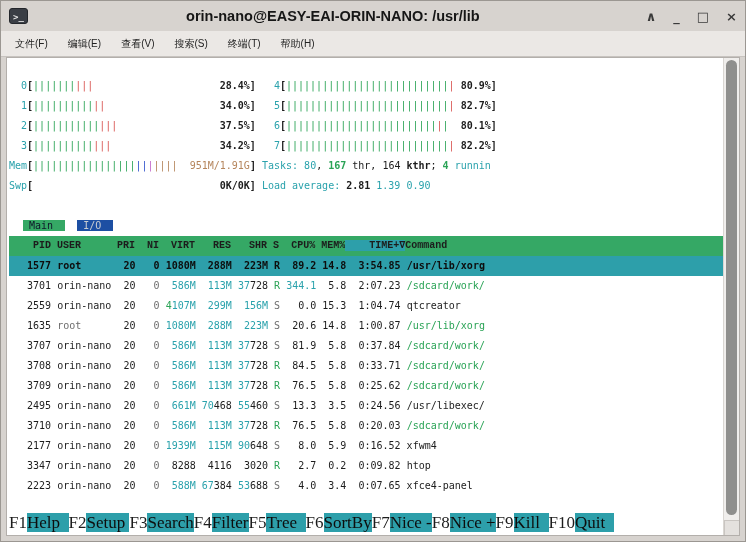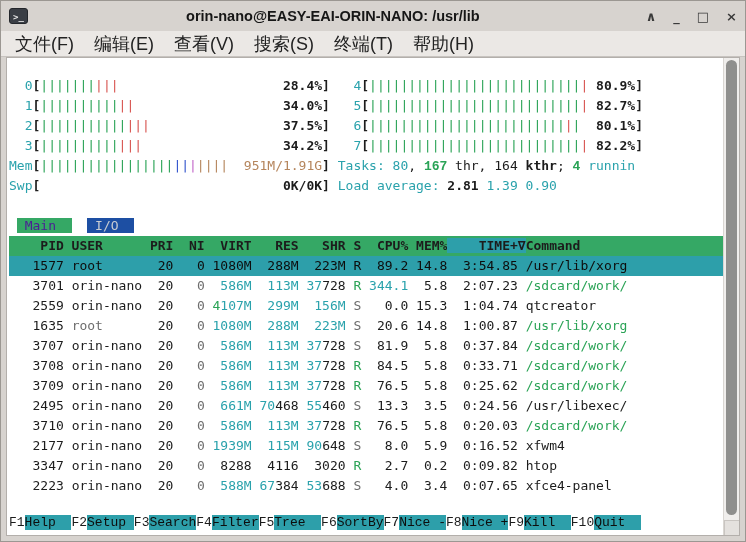--- a/index.html
+++ b/index.html
@@ -17,54 +17,54 @@
     padding-left:3px;box-sizing:border-box;flex:0 0 auto;
   }
   .title-text{flex:1;text-align:center;font-weight:bold;font-size:14.5px;color:#161616;
     white-space:nowrap;overflow:hidden;}
   .win-controls{display:flex;gap:17px;align-items:center;margin-left:8px;}
   .win-btn{color:#3a3a3a;font:bold 13px "DejaVu Sans",sans-serif;cursor:default;}
   .menubar{
     height:25px;background:var(--menu-bg,#ebe8e5);border-bottom:1px solid #c7c3bf;
     display:flex;align-items:center;padding-left:4px;
   }
-  .menu-item{font-size:18px;color:#222;padding:3px 10px;white-space:nowrap;}
+  .menu-item{font-size:10px;color:#222;padding:3px 10px;white-space:nowrap;}
   .terminal{
     position:absolute;left:5px;right:5px;top:56px;bottom:5px;
     background:var(--terminal-bg,#fff);border:1px solid #b3afab;
   }
   .content{
     position:absolute;left:2px;top:0;right:16px;bottom:0;
     padding-top:18px;overflow:hidden;
     font-family:"DejaVu Sans Mono","Liberation Mono",monospace;
-    font-size:13px;
+    font-size:10px;
   }
   .line{height:20px;line-height:20px;white-space:pre;}
   .seg{white-space:pre;}
   .c-fg{color:var(--fg,#1c1c1c);}
   .c-fgB{color:var(--fg,#1c1c1c);font-weight:bold;}
   .c-gray{color:var(--gray,#6d6d6d);}
   .c-teal{color:var(--teal,#2aa2ac);}
   .c-tealB{color:var(--teal,#2aa2ac);font-weight:normal;}
   .c-green{color:var(--green,#2aa356);}
-  .c-greenB{color:var(--green,#2aa356);font-weight:bold;font-family:Liberation Mono, monospace;}
+  .c-greenB{color:var(--green,#2aa356);font-weight:bold;}
   .c-red{color:var(--red,#d85450);}
   .c-blue{color:var(--blue,#2f52cc);}
   .c-magenta{color:var(--magenta,#c367c9);}
   .c-tan{color:var(--tan,#b5855c);}
-  .hdr-row{background:var(--header-bg,#35a865);}
+  .hdr-row{background:var(--header-bg,#35a865);font-family:Liberation Mono, monospace;}
   .hdr-sel{background:var(--sel-bg,#2d9faa);}
   .sel-row{background:var(--sel-bg,#2d9faa);}
-  .sel-row .seg{color:#0d0d0d;font-weight:400;}
-  .tab-main{background:var(--header-bg,#35a865);color:#4c1d95;}
+  .sel-row .seg{color:#0d0d0d;font-weight:700;}
+  .tab-main{background:var(--header-bg,#35a865);color:#0f172a;margin-left:8px;}
   .tab-io{background:var(--tab-io-bg,#1d4fa3);color:var(--tab-io-fg,#c8ccd2);}
   .fkey-key{color:var(--fg,#1c1c1c);}
   .fkey-label{background:var(--sel-bg,#2d9faa);color:#0d0d0d;}
   .fbar{position:absolute;left:2px;right:16px;bottom:2px;height:20px;line-height:20px;
-    white-space:pre;font-family:Liberation Mono, monospace;font-size:13px;}
+    white-space:pre;font-family:Liberation Serif, serif;font-size:17px;}
   .scrollbar{
     position:absolute;top:0;right:0;bottom:0;width:15px;
     background:#f0eeec;border-left:1px solid #d9d6d2;
   }
   .scroll-thumb{
     position:absolute;left:2px;right:2px;top:2px;height:calc(100% - 22px);
     background:var(--scroll-thumb,#8f8f8d);border-radius:6px;
   }
   .grip{position:absolute;right:0;bottom:0;width:14px;height:14px;background:#e4e1de;
     border-left:1px solid #c9c5c1;border-top:1px solid #c9c5c1;}

